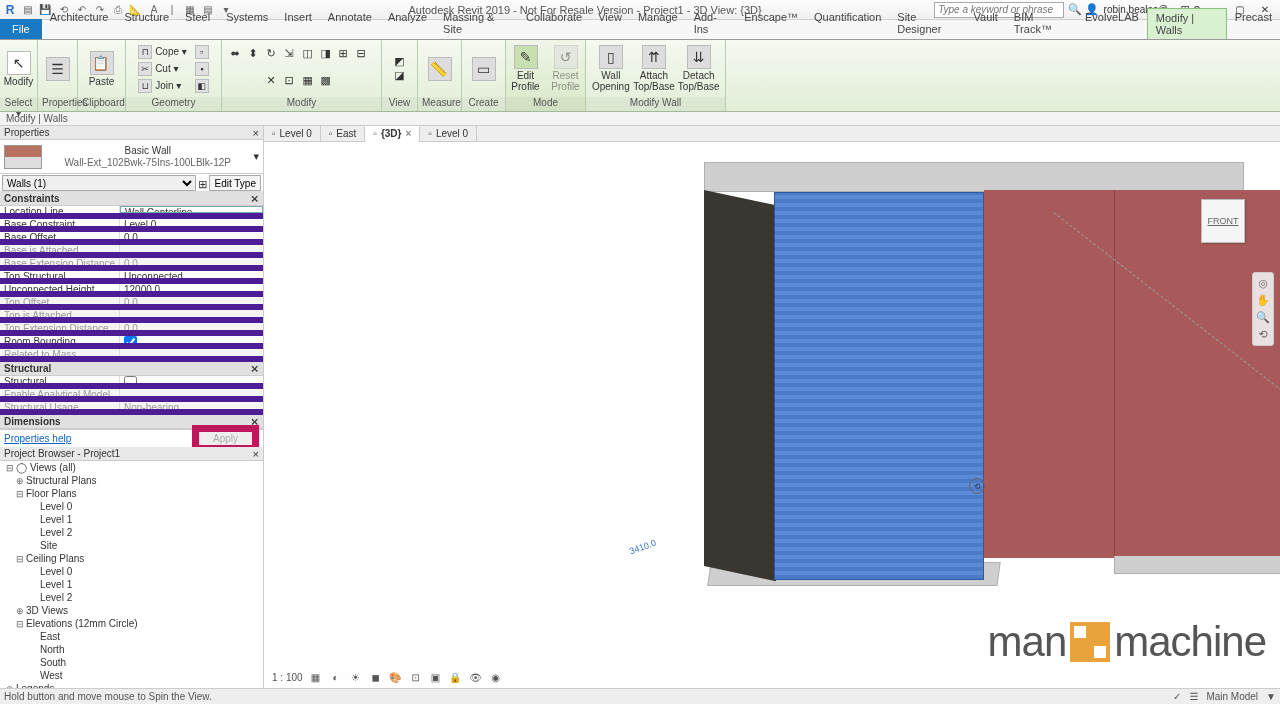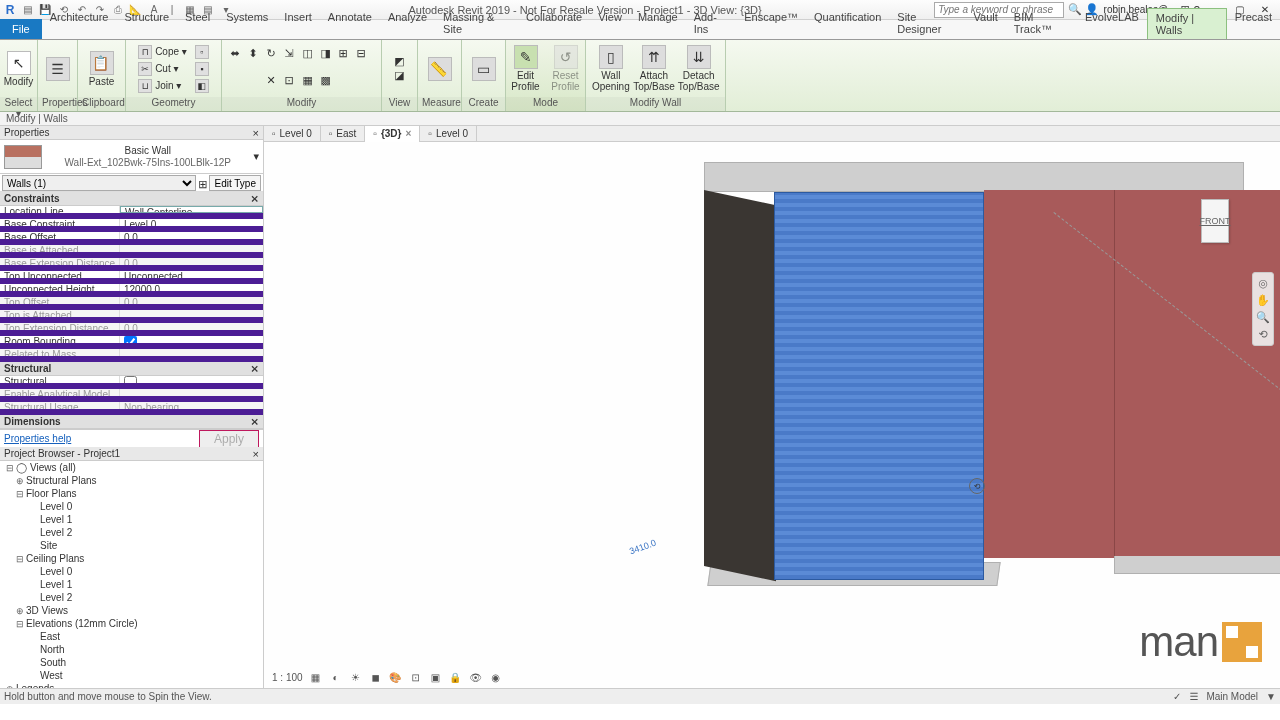--- a/index.html
+++ b/index.html
@@ -39,33 +39,33 @@
 .edit-type { font-size:10px; padding:0 4px; border:1px solid #aaa; background:#f5f5f5; cursor:pointer; height:16px; }
 .prop-grid { flex:0 0 auto; overflow:hidden; font-size:10px; }
 .prop-cat { background:#e0e0e0; padding:1px 4px; font-weight:bold; display:flex; justify-content:space-between; border-bottom:1px solid #ccc; }
 .prop-row { display:flex; border-bottom:6px solid #4c1d95; height:13px; }
 .prop-row.disabled { color:#999; background:#f5f5f5; }
 .prop-name { width:120px; padding:0 4px; border-right:1px solid #ddd; overflow:hidden; white-space:nowrap; }
 .prop-val { flex:1; padding:0 4px; overflow:hidden; white-space:nowrap; }
 .prop-val input[type=checkbox]{ margin:0; }
 .prop-footer { height:18px; display:flex; align-items:center; justify-content:space-between; padding:0 4px; border-top:1px solid #ccc; }
 .prop-footer a { color:#1560bd; font-size:10px; text-decoration:underline; cursor:pointer; }
-.prop-footer button { font-size:12px; padding:1px 14px; border:1px solid #be185d; background:#eee; }
+.prop-footer button { font-size:10px; padding:1px 14px; border:7px solid #be185d; background:#eee; }
 .browser { flex:1; overflow:auto; font-size:10px; }
 .tree-item { padding:1px 0 1px 6px; cursor:pointer; white-space:nowrap; }
 .tree-item.l1{padding-left:16px;} .tree-item.l2{padding-left:30px;}
 .tree-toggle { display:inline-block; width:10px; font-size:9px; color:#666; }
 .canvas-area { flex:1; position:relative; background:#fff; display:flex; flex-direction:column; }
 .view-tabs { height:16px; background:#eee; display:flex; align-items:center; border-bottom:1px solid #ccc; font-size:10px; }
 .vtab { padding:1px 8px; border-right:1px solid #ccc; display:flex; align-items:center; gap:4px; cursor:pointer; height:16px; }
 .vtab.active { background:#fff; font-weight:bold; }
 .vtab .vx { font-size:10px; color:#888; }
 .canvas { flex:1; position:relative; background:#fefefe; overflow:hidden; }
 .viewcube { position:absolute; right:28px; top:50px; width:58px; height:58px; perspective:200px; }
-.cube-face { position:absolute; width:28px; height:44px; left:7px; top:7px; background:#f5f5f5; border:1px solid #bbb; display:flex; align-items:center; justify-content:center; font-size:9px; color:#666; box-shadow:1px 1px 2px rgba(0,0,0,.2);text-decoration:underline; }
+.cube-face { position:absolute; width:44px; height:44px; left:7px; top:7px; background:#f5f5f5; border:1px solid #bbb; display:flex; align-items:center; justify-content:center; font-size:9px; color:#666; box-shadow:1px 1px 2px rgba(0,0,0,.2);text-decoration:underline; }
 .navbar-right { position:absolute; right:6px; top:130px; width:22px; background:rgba(240,240,240,.9); border:1px solid #ccc; border-radius:3px; display:flex; flex-direction:column; align-items:center; gap:4px; padding:4px 0; }
 .navbar-right span { font-size:11px; color:#666; cursor:pointer; }
 .view-controls { position:absolute; bottom:4px; left:8px; display:flex; align-items:center; gap:6px; font-size:10px; color:#555; }
 .view-controls .vc { width:14px; height:14px; display:flex; align-items:center; justify-content:center; border:1px solid transparent; cursor:pointer; font-size:10px; }
 .statusbar { height:16px; background:#eee; border-top:1px solid #ccc; display:flex; align-items:center; font-size:10px; padding:0 4px; color:#555; gap:8px; }
 .statusbar .filler{flex:1;}
 .watermark { position:absolute; right:14px; bottom:22px; font-size:42px; color:#555; font-weight:300; letter-spacing:-1px; display:flex; align-items:center; font-family:Arial,sans-serif; }
 .watermark .box { width:40px; height:40px; background:#e8a33d; margin:0 4px; position:relative; }
 .watermark .box::before,.watermark .box::after{content:"";position:absolute;background:#fff;}
 .watermark .box::before{width:12px;height:12px;left:4px;top:4px;}
@@ -313,21 +313,21 @@
         </div>
         <div class="prop-row disabled">
           <div class="prop-name">Base is Attached</div>
           <div class="prop-val"></div>
         </div>
         <div class="prop-row disabled">
           <div class="prop-name">Base Extension Distance</div>
           <div class="prop-val">0.0</div>
         </div>
         <div class="prop-row">
-          <div class="prop-name">Top Unconnected</div>
+          <div class="prop-name">Top Structural</div>
           <div class="prop-val">Unconnected</div>
         </div>
         <div class="prop-row">
           <div class="prop-name">Unconnected Height</div>
           <div class="prop-val">12000.0</div>
         </div>
         <div class="prop-row disabled">
           <div class="prop-name">Top Offset</div>
           <div class="prop-val">0.0</div>
         </div>
@@ -463,20 +463,21 @@
         <span class="vc">⊡</span>
         <span class="vc">▣</span>
         <span class="vc">🔒</span>
         <span class="vc">👁</span>
         <span class="vc">◉</span>
       </div>
 
       <div class="watermark">
         <span>man</span>
         <div class="box"></div>
+        <span>machine</span>
       </div>
     </div>
   </div>
 </div>
 
 <div class="statusbar">
   <span>Hold button and move mouse to Spin the View.</span>
   <div class="filler"></div>
   <span>✓</span>
   <span>☰</span>

